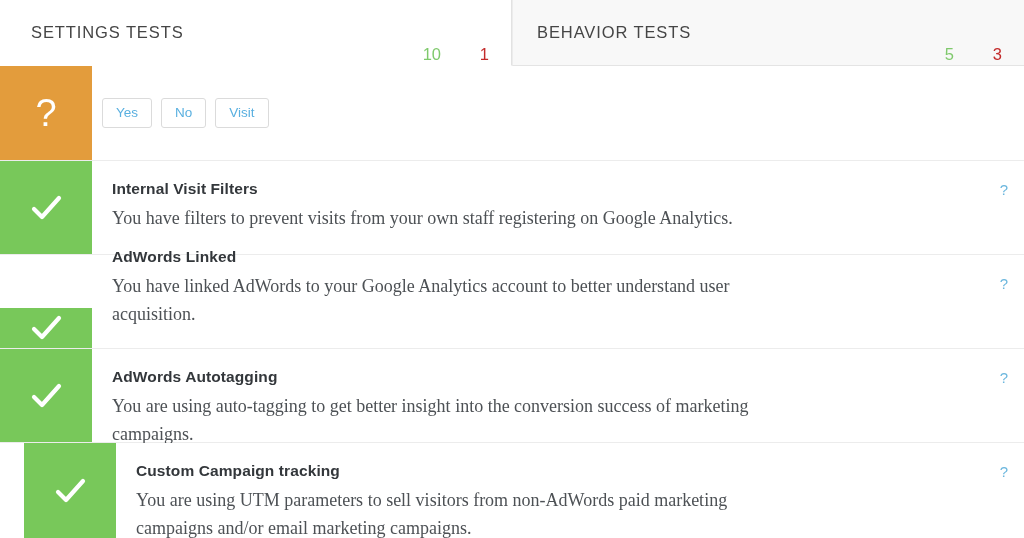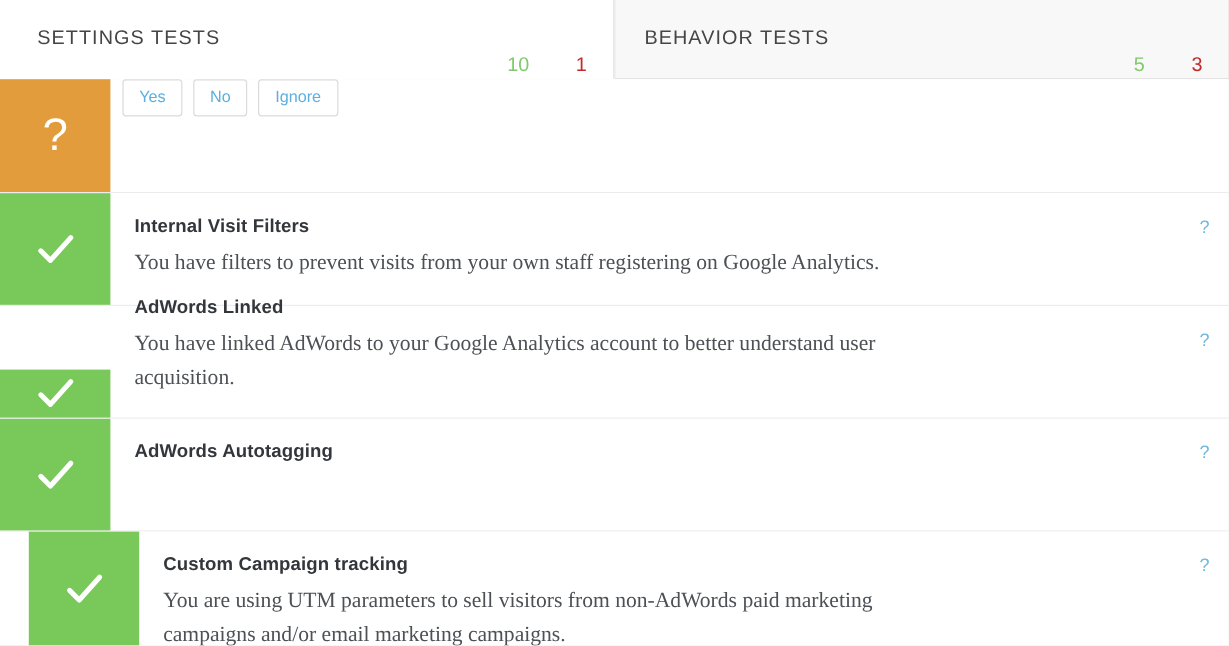--- a/index.html
+++ b/index.html
@@ -11,21 +11,21 @@
     height: 538px;
     background: #ffffff;
     font-family: "Liberation Sans", sans-serif;
     overflow: hidden;
   }
 
   .app {
     position: relative;
     width: 1024px;
     height: 538px;
-    background: #fca5a5;
+    background: #7dd3fc;
     box-sizing: border-box;
   }
 
   
   .tab-bar {
     display: flex;
     width: 100%;
     height: 66px;
     box-sizing: border-box;
   }
@@ -140,21 +140,21 @@
     font-family: "Liberation Serif", serif;
   }
   .row-desc.question {
     color: #d9a05b;
     font-size: 13.6px;
   }
 
   .row-actions {
     flex: 0 0 auto;
     display: flex;
-    align-items: flex-start;
+    align-items: center;
     padding: 0 24px 0 10px;
     gap: 9px;
   }
 
   .btn {
     display: inline-block;
     border: 1px solid #dbdbdb;
     background: #ffffff;
     color: #5ab0e0;
     font-size: 13.5px;
@@ -202,21 +202,21 @@
 
   <div class="rows">
 
     <div class="row" style="height:95px;">
       <div class="row-icon warn">
         <span class="icon-q">?</span>
       </div>
       <div class="row-actions">
         <button class="btn">Yes</button>
         <button class="btn">No</button>
-        <button class="btn">Ignore</button>
+        <button class="btn">Visit</button>
       </div>
     </div>
 
     <div class="row" style="height:94px;">
       <div class="row-icon pass">
         <svg class="icon-check" viewBox="0 0 40 40">
           <path d="M8 21 L16 29 L33 10" fill="none" stroke="#ffffff" stroke-width="4.2" stroke-linecap="round" stroke-linejoin="round"></path>
         </svg>
       </div>
       <div class="row-body">
@@ -240,20 +240,21 @@
     </div>
 
     <div class="row" style="height:94px;justify-content:flex-end;">
       <div class="row-icon pass">
         <svg class="icon-check" viewBox="0 0 40 40">
           <path d="M8 21 L16 29 L33 10" fill="none" stroke="#ffffff" stroke-width="4.2" stroke-linecap="round" stroke-linejoin="round"></path>
         </svg>
       </div>
       <div class="row-body">
         <div class="row-title">AdWords Autotagging</div>
+        <div class="row-desc">You are using auto-tagging to get better insight into the conversion success of marketing campaigns.</div>
       </div>
       <a class="help-link">?</a>
     </div>
 
     <div class="row row-tall" style="height:95px;">
       <div class="row-icon pass">
         <svg class="icon-check" viewBox="0 0 40 40">
           <path d="M8 21 L16 29 L33 10" fill="none" stroke="#ffffff" stroke-width="4.2" stroke-linecap="round" stroke-linejoin="round"></path>
         </svg>
       </div>

